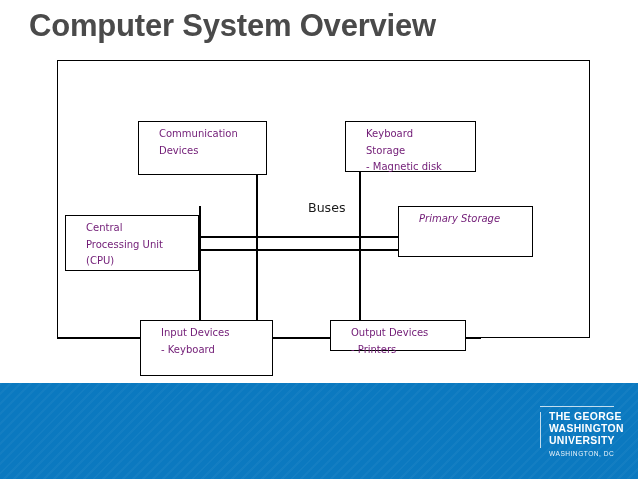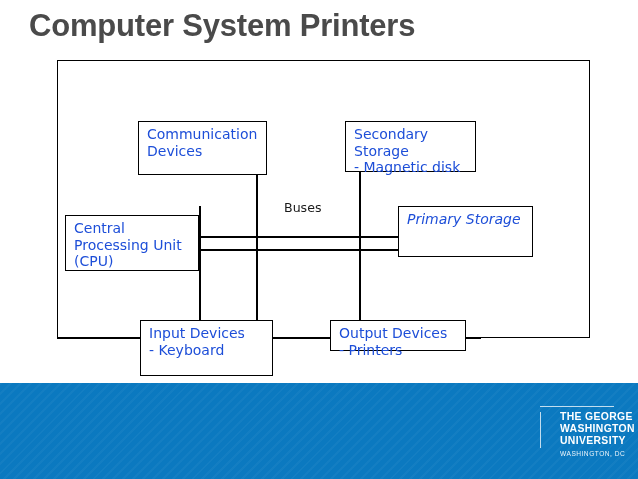--- a/index.html
+++ b/index.html
@@ -51,24 +51,24 @@
     box-sizing: border-box;
   }
 
   
   .node {
     position: absolute;
     border: 1.4px solid #000000;
     background: #ffffff;
     box-sizing: border-box;
     font-family: "DejaVu Sans", sans-serif;
-    font-size: 14px;
+    font-size: 10px;
     line-height: 16.6px;
-    color: #1d4ed8;
-    padding: 4px 0 0 8px;
+    color: #701a75;
+    padding: 4px 0 0 20px;
     white-space: pre;
     z-index: 3;
   }
 
   
   .line {
     position: absolute;
     background: #000000;
     z-index: 1;
   }
@@ -79,20 +79,21 @@
   .diagram-label {
     position: absolute;
     font-family: "DejaVu Sans", sans-serif;
     font-size: 12.6px;
     line-height: 16px;
     color: #1a1a1a;
     white-space: nowrap;
     z-index: 2;
     background: #ffffff;
     padding: 0 3px;
+    margin-left: 24px;
   }
 
   
   #footer-band {
     position: absolute;
     left: 0;
     top: 383px;
     width: 638px;
     height: 96px;
     background: #0b79c0;
@@ -119,21 +120,21 @@
     z-index: 5;
   }
   #gw-rule-top {
     width: 74px;
     height: 1.4px;
     background: rgba(255,255,255,0.75);
     margin-bottom: 4px;
   }
   #gw-logo-body {
     position: relative;
-    padding-left: 20px;
+    padding-left: 9px;
   }
   #gw-rule-left {
     position: absolute;
     left: 0;
     top: 1px;
     width: 1.4px;
     height: 36px;
     background: rgba(255,255,255,0.75);
   }
   .gw-line {
@@ -154,21 +155,21 @@
     color: rgba(255,255,255,0.92);
     white-space: nowrap;
     margin-top: 2px;
   }
 </style>
 </head>
 <body>
 
 <div id="slide">
 
-  <div id="slide-title">Computer System Printers</div>
+  <div id="slide-title">Computer System Overview</div>
 
   <div id="diagram">
 
     <div class="frame" style="left:57px; top:60px; width:533px; height:278px;"></div>
 
     <div class="line v" style="left:256px; top:175px; height:145px;"></div>
 
     <div class="line v" style="left:359px; top:172px; height:148px;"></div>
 
     <div class="line v" style="left:199px; top:206px; height:114px;"></div>
@@ -181,21 +182,21 @@
 
     <div class="line h" style="left:272px; top:337px; width:60px;"></div>
 
     <div class="line h" style="left:464px; top:337px; width:17px;"></div>
 
     <div class="diagram-label" style="left:281px; top:200px;">Buses</div>
 
     <div class="node" style="left:138px; top:121px; width:129px; height:54px;">Communication
 Devices</div>
 
-    <div class="node" style="left:345px; top:121px; width:131px; height:51px;">Secondary
+    <div class="node" style="left:345px; top:121px; width:131px; height:51px;">Keyboard
 Storage
 - Magnetic disk</div>
 
     <div class="node" style="left:65px; top:215px; width:134px; height:56px;">Central
 Processing Unit
 (CPU)</div>
 
     <div class="node" style="left:398px; top:206px; width:135px; height:51px;font-style:italic;">Primary Storage</div>
 
     <div class="node" style="left:140px; top:320px; width:133px; height:56px;">Input Devices

